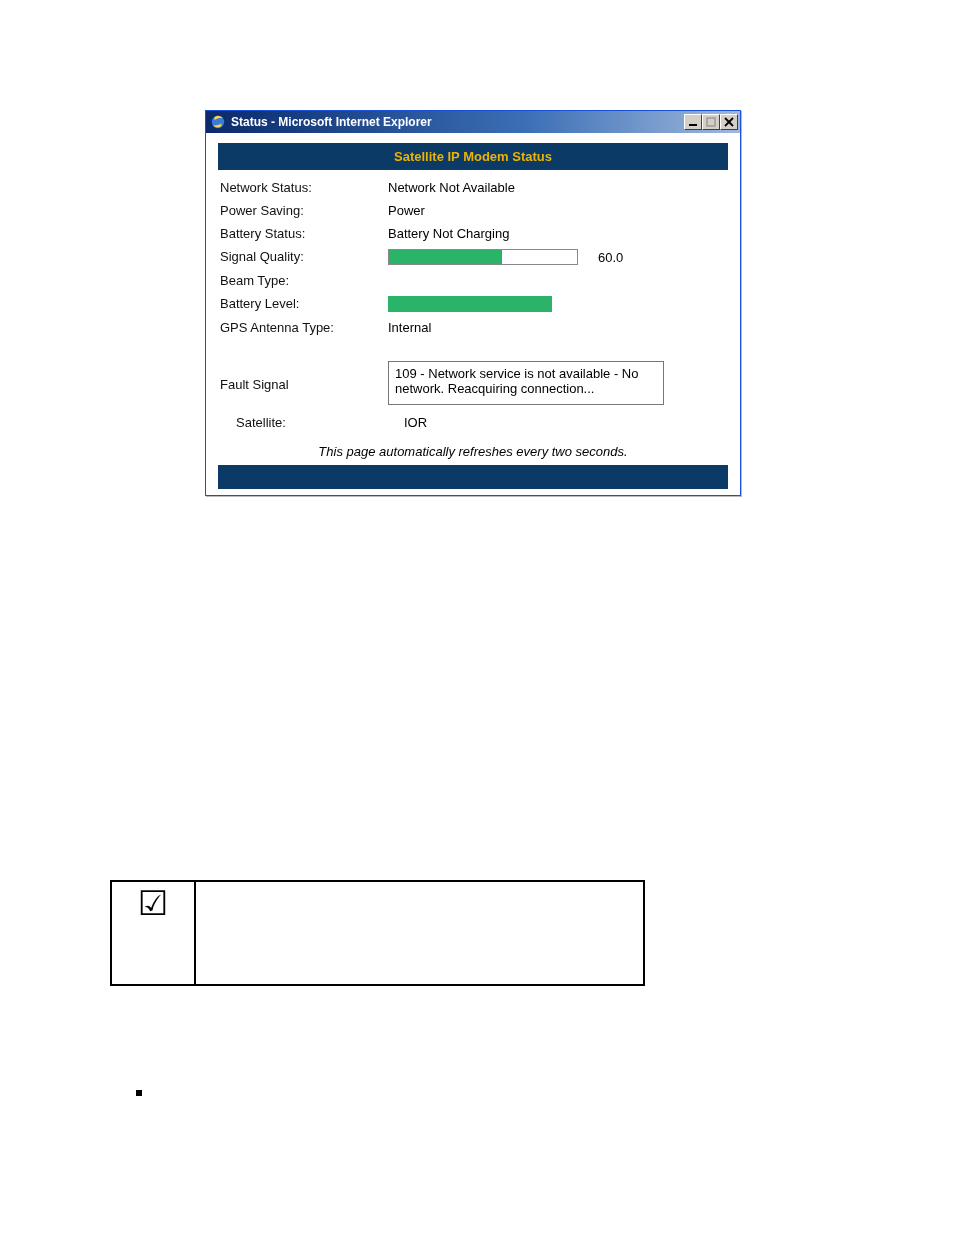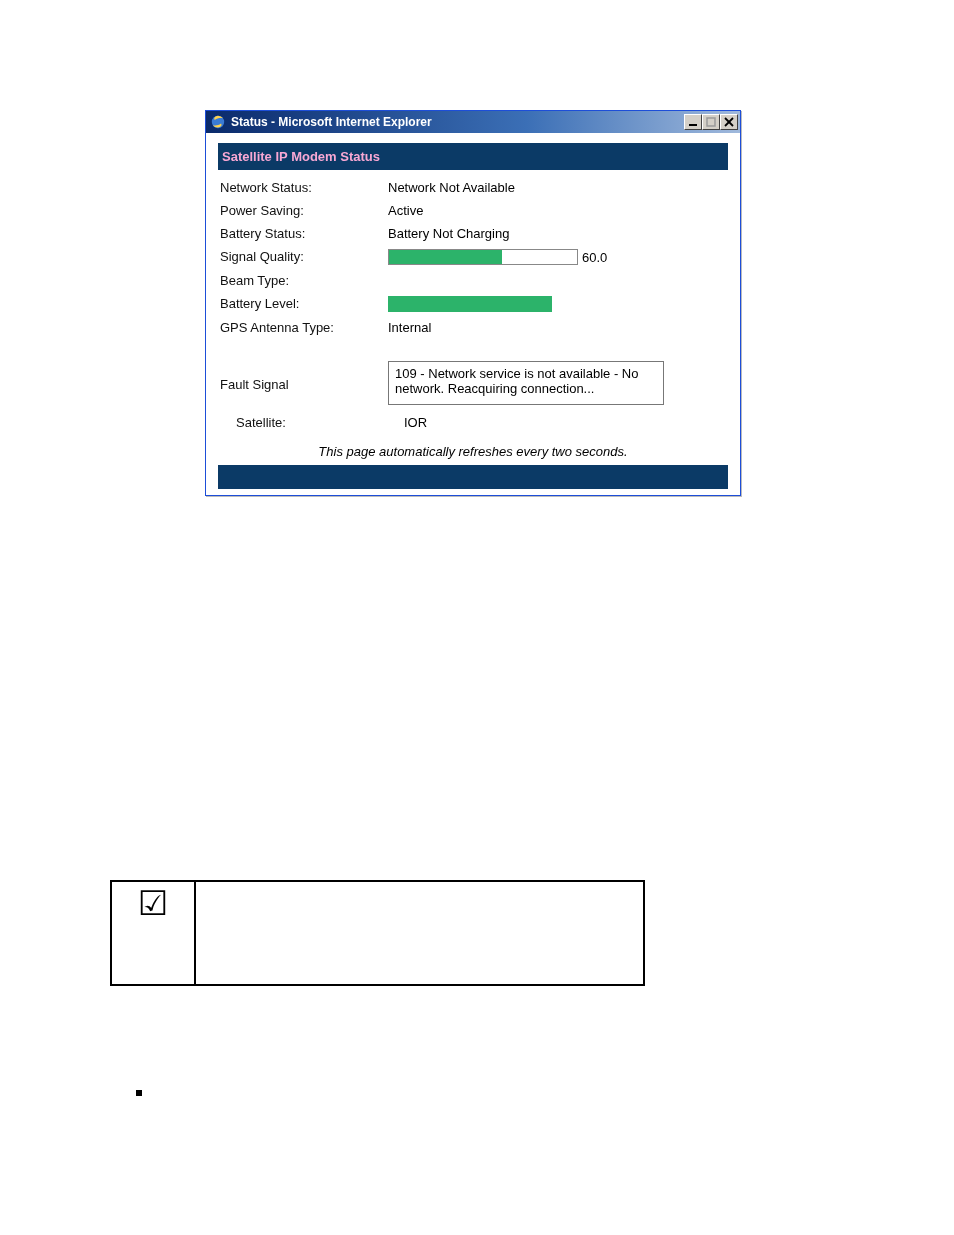--- a/index.html
+++ b/index.html
@@ -70,22 +70,23 @@
   .client {
     padding: 10px 12px 6px 12px;
   }
 
   .panel {
     border: 0;
   }
 
   .banner {
     background: #0b3a66;
-    color: #f9a8d4;
+    color: #eab308;
     font-weight: bold;
+    text-align: center;
     padding: 6px 4px;
     font-size: 13px;
   }
 
   .rows {
     padding: 6px 2px 4px 2px;
   }
   .row {
     display: flex;
     align-items: flex-start;
@@ -97,21 +98,21 @@
     flex: 0 0 168px;
     color: #111;
   }
   .row .val {
     flex: 1 1 auto;
   }
 
   .progress-wrap {
     display: flex;
     align-items: center;
-    gap: 4px;
+    gap: 20px;
   }
   .progress {
     width: 190px;
     height: 16px;
     border: 1px solid #888;
     background: #ffffff;
     position: relative;
     box-sizing: border-box;
   }
   .progress .bar {
@@ -228,21 +229,21 @@
       <div class="rows">
 
         <div class="row">
           <div class="label">Network Status:</div>
           <div class="val">Network Not Available</div>
         </div>
 
 
         <div class="row">
           <div class="label">Power Saving:</div>
-          <div class="val">Active</div>
+          <div class="val">Power</div>
         </div>
 
         <div class="row">
           <div class="label">Battery Status:</div>
           <div class="val">Battery Not Charging</div>
         </div>
 
         <div class="row">
           <div class="label">Signal Quality:</div>
           <div class="val">

